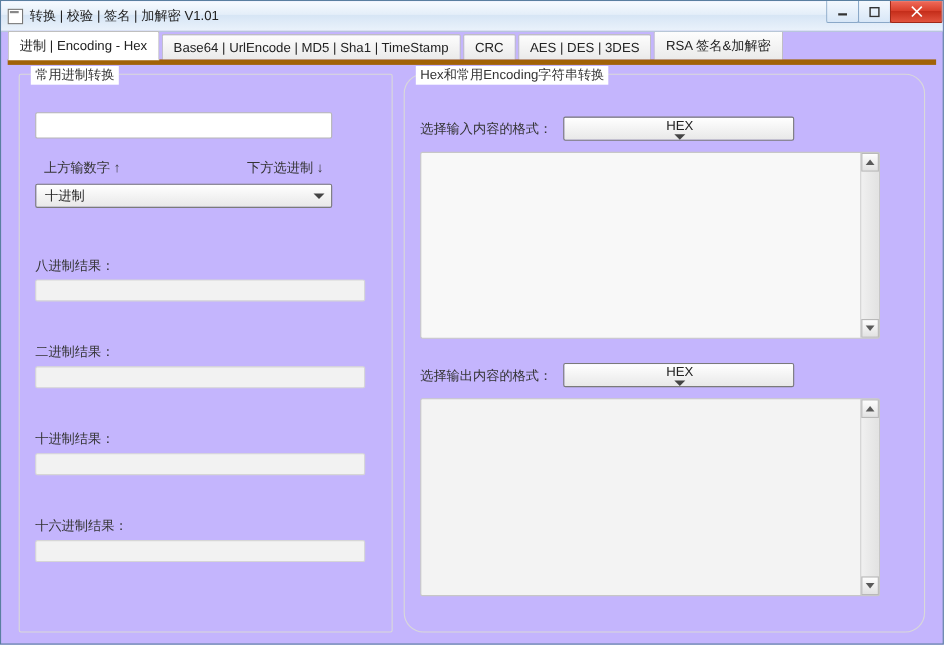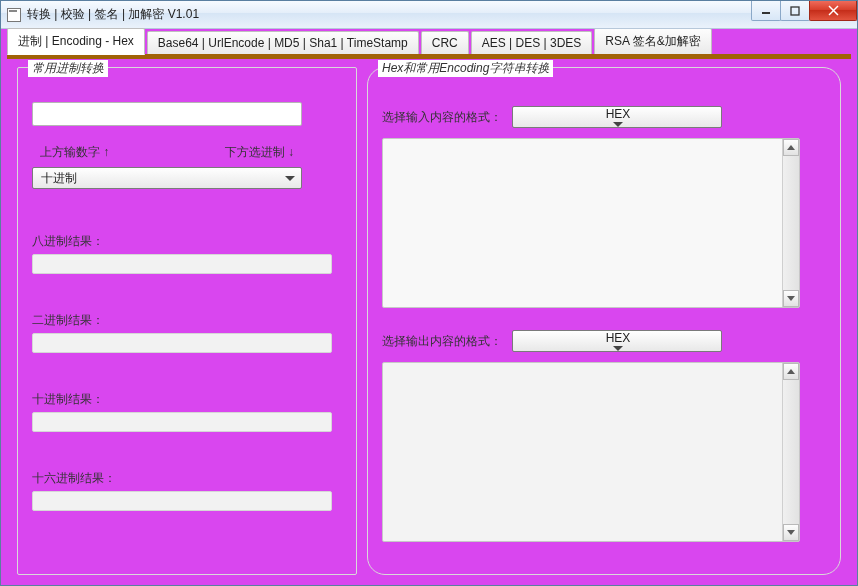--- a/index.html
+++ b/index.html
@@ -6,21 +6,21 @@
 body {
   font-family: "Microsoft YaHei", "SimSun", Arial, sans-serif;
   font-size: 12px;
   background: #fff;
   overflow: hidden;
 }
 .window {
   width: 858px;
   height: 586px;
   border: 1px solid #5a7fa0;
-  background: #d946ef;
+  background: #c4b5fd;
   position: relative;
 }
 .titlebar {
   height: 28px;
   background: linear-gradient(#f7fbff, #e4eef9 45%, #d6e5f5 46%, #eaf2fb);
   border-bottom: 1px solid #b7c8da;
   display: flex;
   align-items: center;
   padding-left: 6px;
   position: relative;
@@ -101,21 +101,20 @@
   flex-shrink: 0;
 }
 .groupbox .legend {
   position: absolute;
   top: -8px;
   left: 10px;
   background: #fff;
   padding: 0 4px;
   font-size: 12px;
   color: #333;
-  font-style: italic;
 }
 .left { width: 340px; }
 .right { flex: 1; border-radius: 18px; }
 .num-input {
   width: 270px;
   height: 24px;
   border: 1px solid #b5b5b5;
   background: #fff;
   padding: 0 4px;
   display: block;

